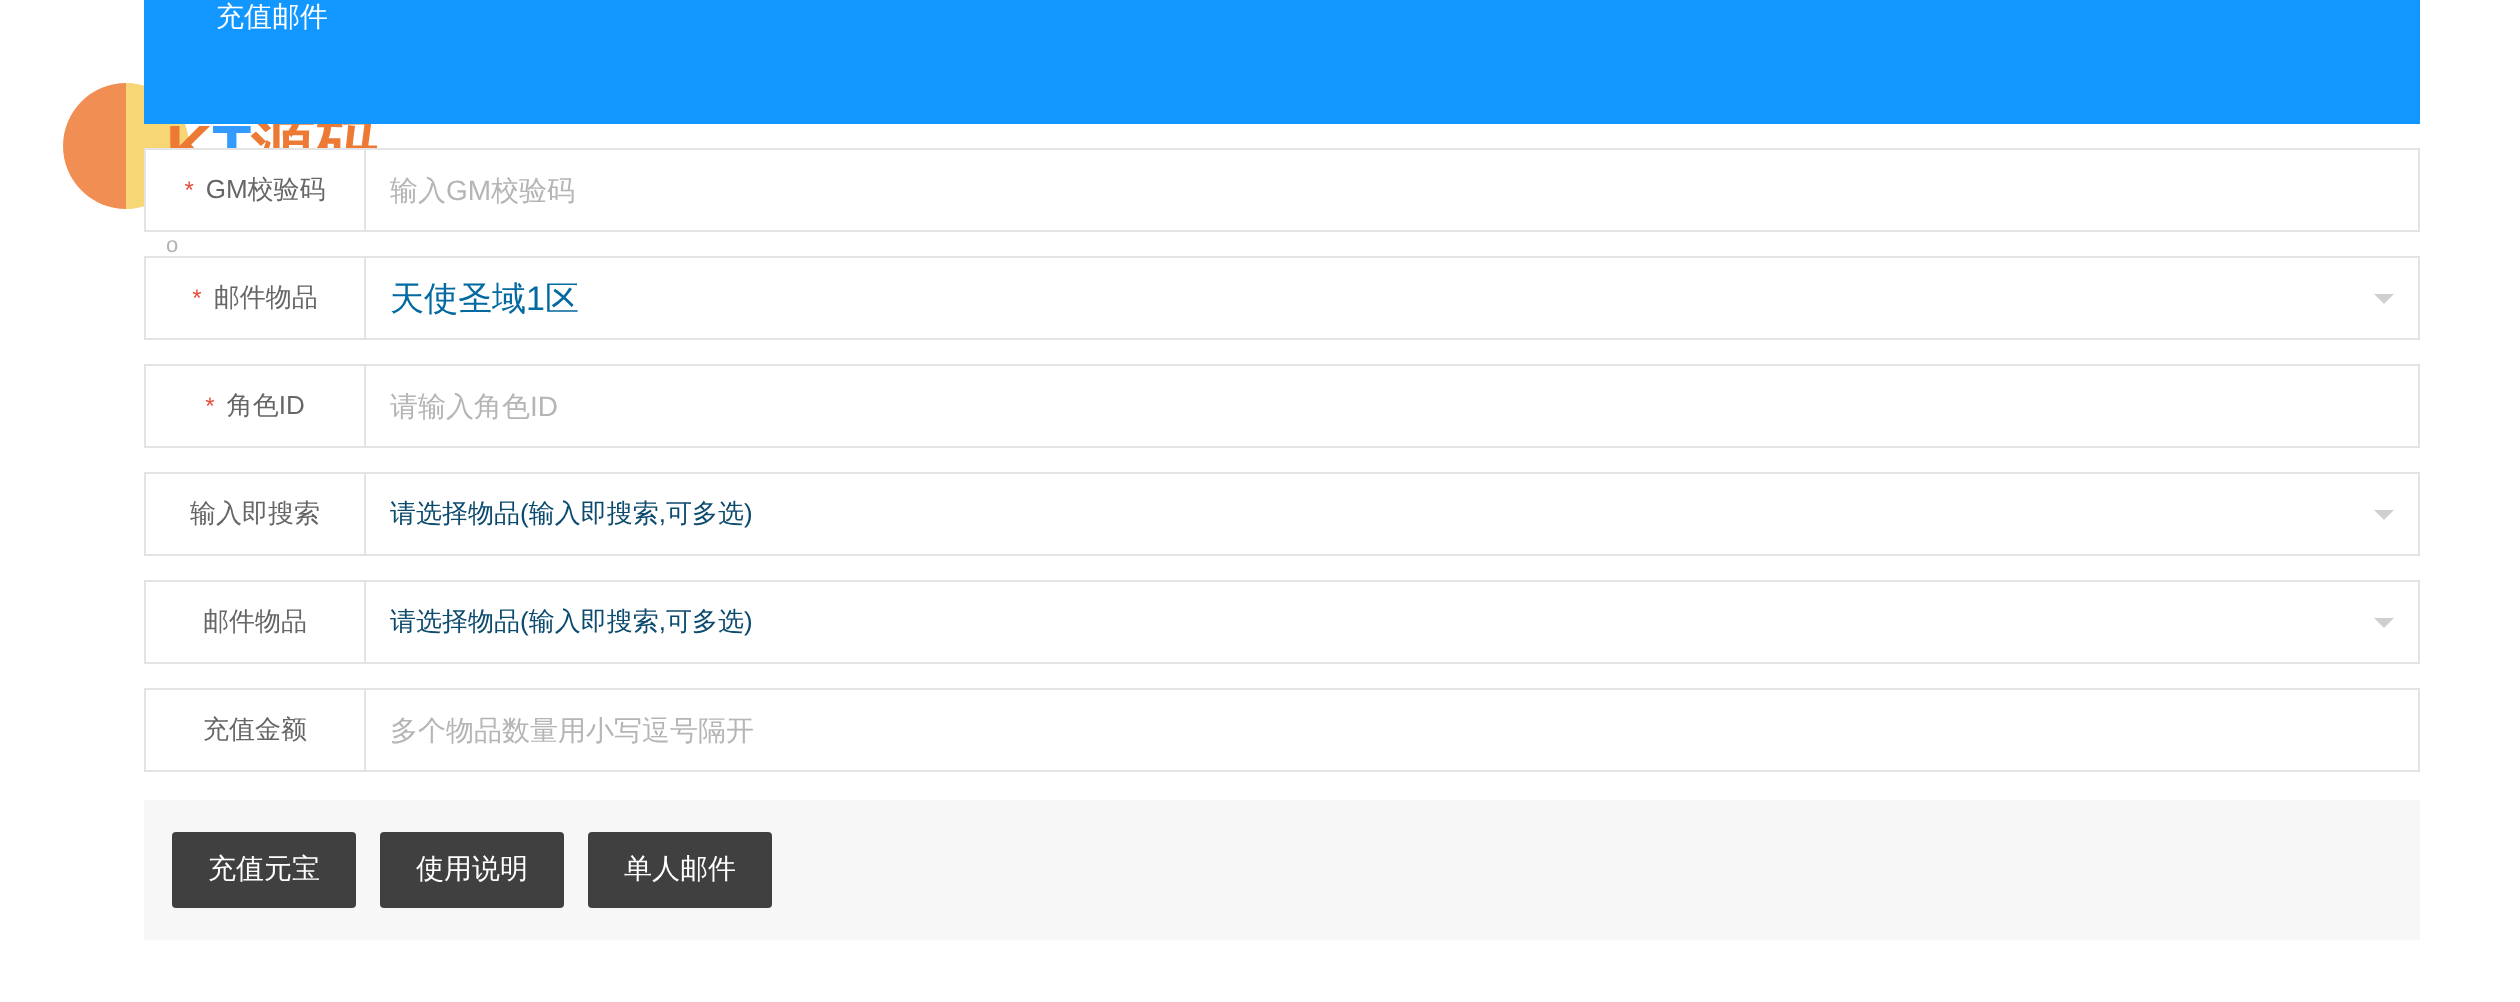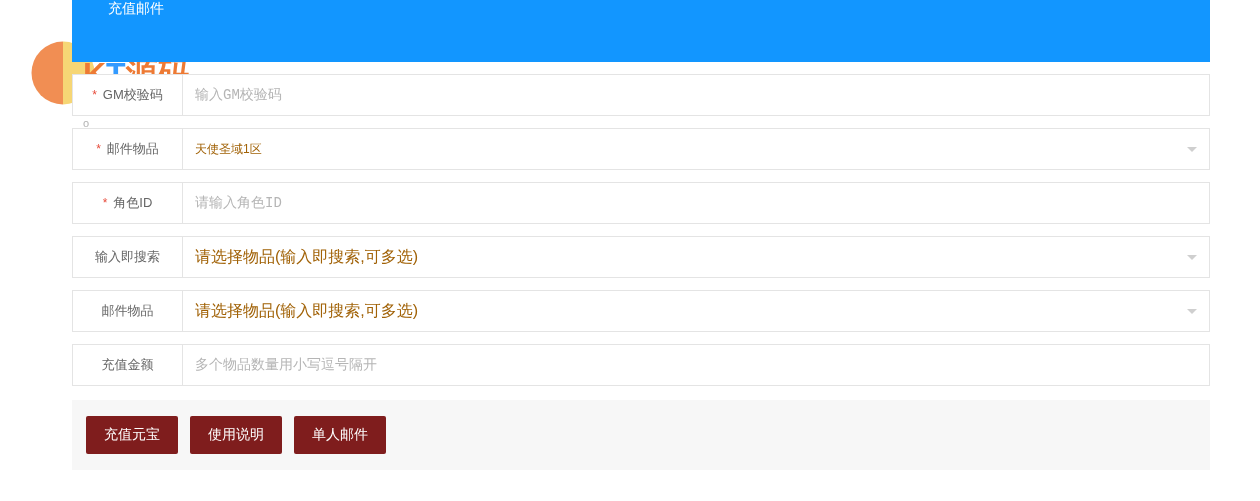--- a/index.html
+++ b/index.html
@@ -98,52 +98,51 @@
     padding: 0 12px;
     position: relative;
   }
   .form-input {
     border: none;
     outline: none;
     width: 100%;
     font-size: 14px;
     color: #333;
     background: transparent;
-    font-family: Liberation Mono, monospace;
   }
   .form-input::placeholder {
     color: #b5b5b5;
   }
   .select-value {
     flex: 1;
-    font-size: 12px;
-    color: #a16207;
+    font-size: 17px;
+    color: #0369a1;
   }
   .select-placeholder {
     flex: 1;
-    font-size: 16px;
-    color: #a16207;
+    font-size: 13px;
+    color: #0c4a6e;
   }
   .caret {
     width: 0;
     height: 0;
     border-left: 5px solid transparent;
     border-right: 5px solid transparent;
     border-top: 5px solid #cfcfcf;
     margin-left: 8px;
   }
   .button-row {
     background: #f7f7f7;
     padding: 16px 14px;
     display: flex;
     gap: 12px;
     margin-top: 14px;
   }
   .btn {
-    background: #7f1d1d;
+    background: #404040;
     color: #fff;
     border: none;
     padding: 10px 18px;
     font-size: 14px;
     cursor: pointer;
     border-radius: 2px;
     font-family: inherit;
   }
 </style>
 </head>

